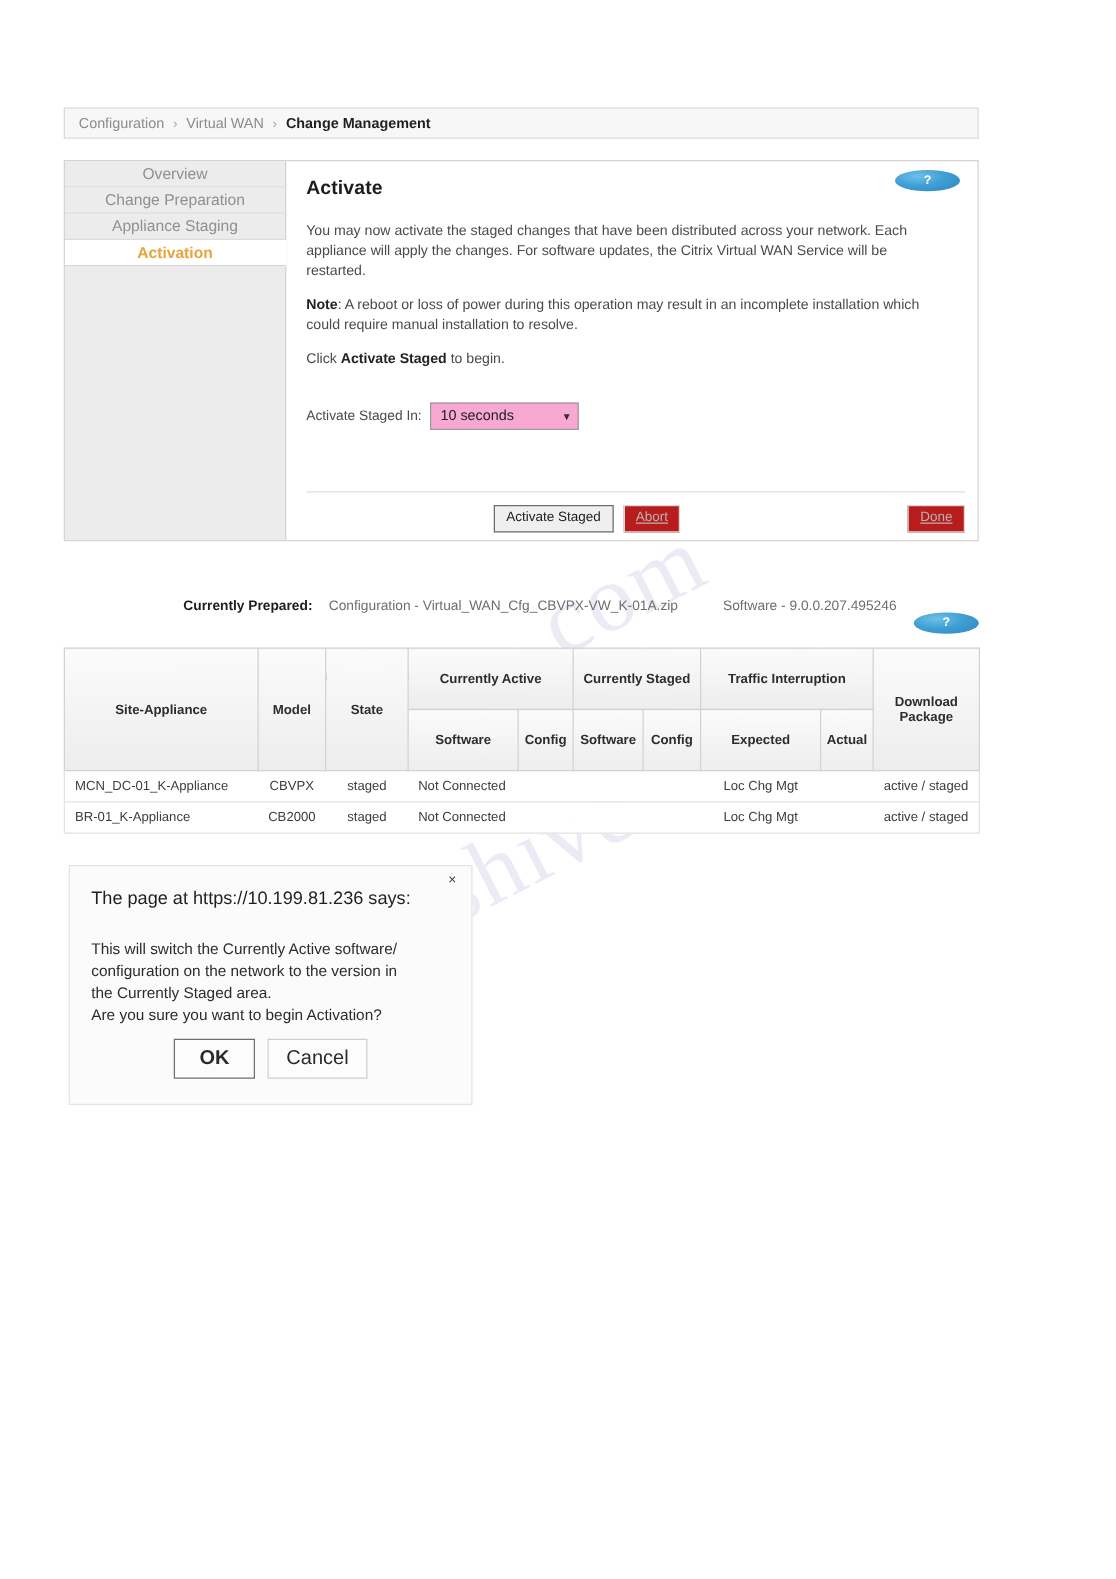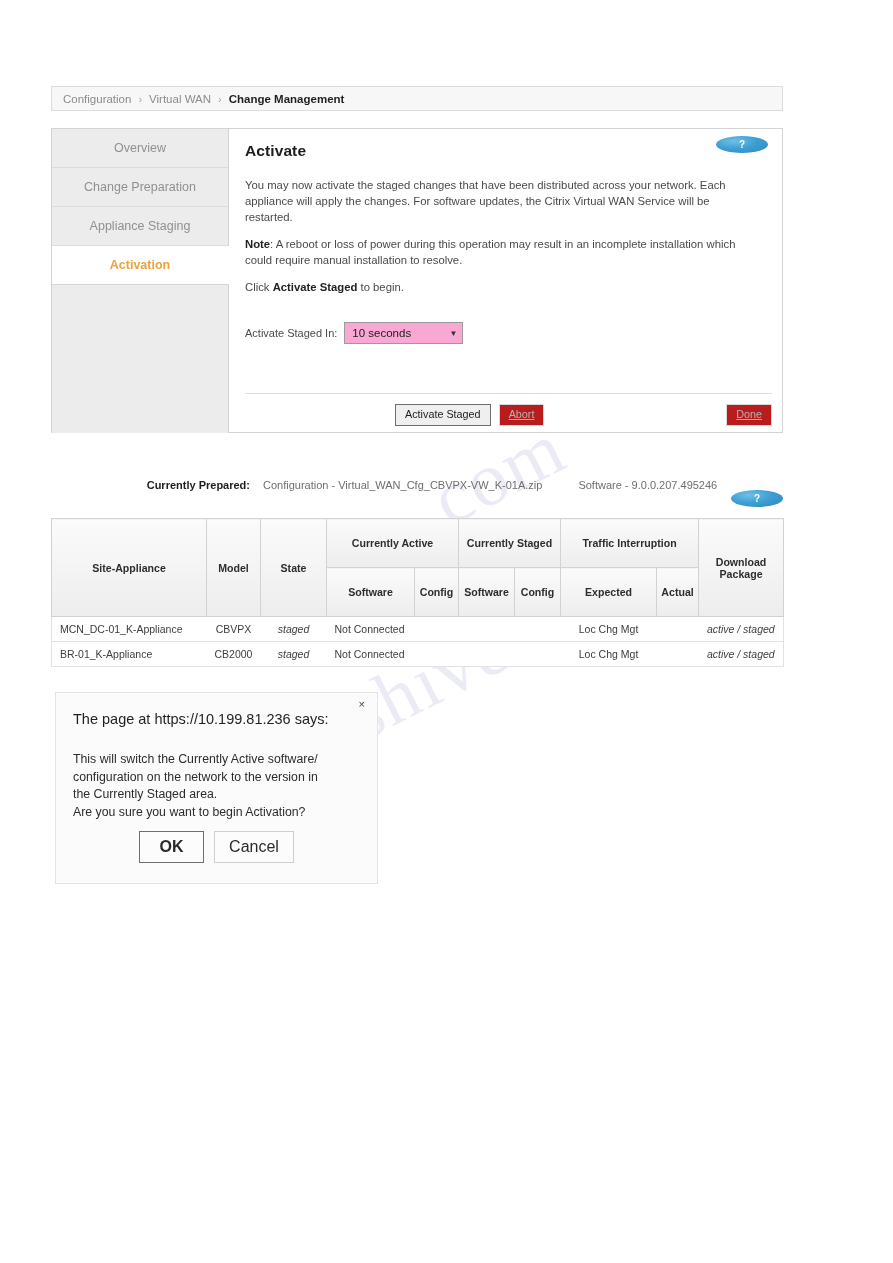--- a/index.html
+++ b/index.html
@@ -58,21 +58,21 @@
     display: flex;
   }
   .sidebar {
     width: 177px;
     background: #ececec;
     border-right: 1px solid #d4d4d4;
     box-sizing: border-box;
     flex: none;
   }
   .side-item {
-    height: 39px;
+    height: 21px;
     display: flex;
     align-items: center;
     justify-content: center;
     font-size: 12.5px;
     color: #909090;
     border-bottom: 1px solid #dcdcdc;
     box-sizing: border-box;
     background: #ececec;
   }
   .side-item.active {
@@ -253,21 +253,21 @@
     border-left: none;
     border-right: none;
     padding: 6px 8px;
     font-size: 10.5px;
     color: #3d3d3d;
     background: #ffffff;
     box-sizing: border-box;
   }
   td.c-name { text-align: left; padding-left: 10px; }
   td.c-center { text-align: center; }
-  td.c-link { text-align: center; color: #3f8fbf; font-style: italic; }
+  td.c-link { text-align: center; color: #3f8fbf; }
   .tbl-wrap table.grid tr td:first-child { border-left: 1px solid #e2e2e2; }
   .tbl-wrap table.grid tr td:last-child { border-right: 1px solid #e2e2e2; }
 
   
   .dialog {
     position: absolute;
     left: 55px;
     top: 692px;
     width: 323px;
     height: 192px;

